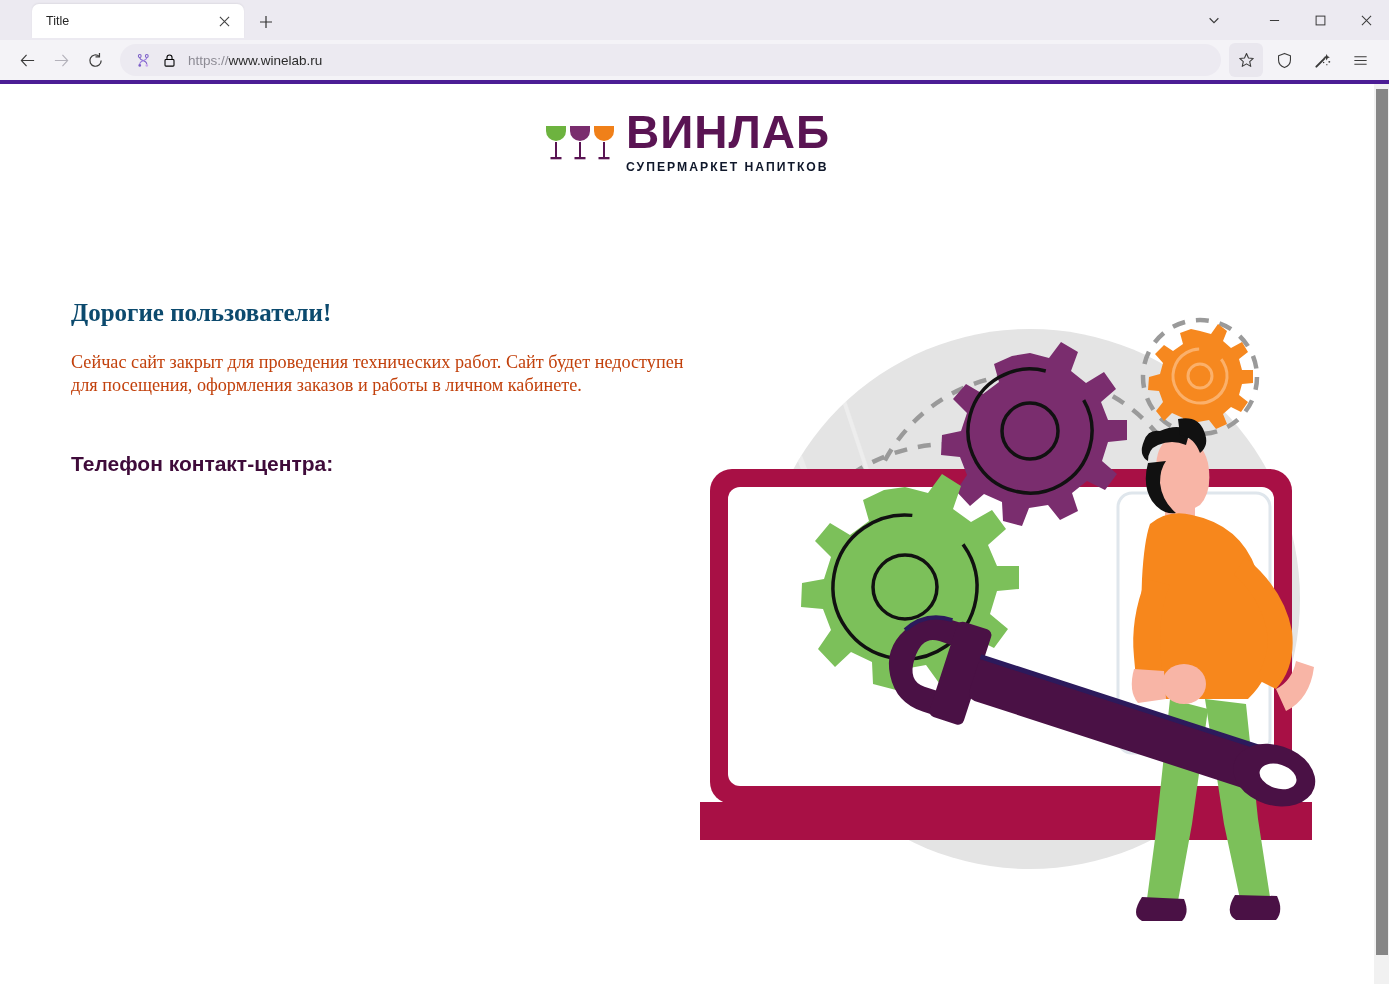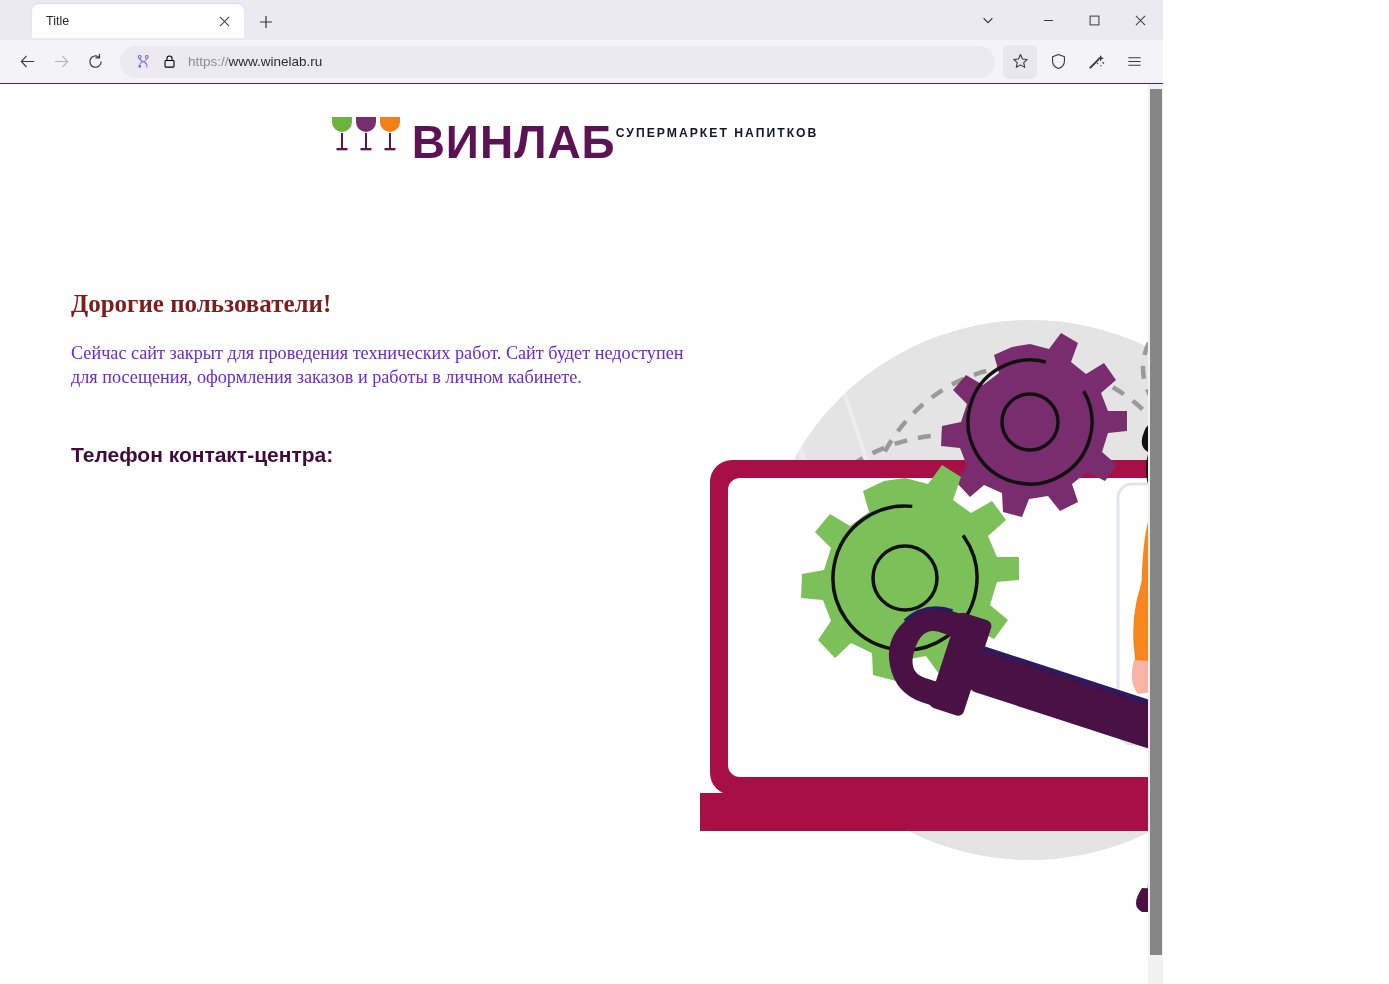--- a/index.html
+++ b/index.html
@@ -4,21 +4,21 @@
 <style>
   * { box-sizing: border-box; margin: 0; padding: 0; }
   html, body {
     width: 1389px; height: 984px;
     overflow: hidden;
     background: #ffffff;
     font-family: "Liberation Sans", sans-serif;
   }
 
   
-  .browser { width: 1163px; height: 984px; display: flex; flex-direction: column; background: #eceaf1; }
+  .browser { width: 1389px; height: 984px; display: flex; flex-direction: column; background: #eceaf1; }
 
   .titlebar {
     height: 40px; background: #eceaf1;
     display: flex; align-items: flex-end; position: relative; flex: 0 0 40px;
   }
   .tab {
     margin-left: 32px; margin-bottom: 2px;
     width: 212px; height: 34px;
     background: #ffffff; border-radius: 7px 7px 0 0;
     display: flex; align-items: center; padding: 0 10px 0 14px;
@@ -32,21 +32,21 @@
 
   .win-controls { position: absolute; right: 0; top: 0; height: 40px; display: flex; align-items: center; }
   .win-btn { width: 46px; height: 40px; display: flex; align-items: center; justify-content: center; color: #3b3b3b; }
   .win-btn.chev { width: 50px; margin-right: 12px; }
   .win-btn svg { width: 11px; height: 11px; }
   .win-btn.chev svg { width: 14px; height: 14px; }
 
   .toolbar {
     height: 44px; flex: 0 0 44px; background: #f4f3f7;
     display: flex; align-items: center; padding: 0 10px;
-    border-bottom: 1px solid #4c1d95; position: relative;
+    border-bottom: 4px solid #4c1d95; position: relative;
   }
   .tb-btn { width: 34px; height: 34px; display: flex; align-items: center; justify-content: center; border-radius: 6px; color: #3a3a3a; flex: 0 0 34px; }
   .tb-btn svg { width: 17px; height: 17px; }
   .tb-btn.dim { color: #b4b2bb; }
 
   .omnibox {
     flex: 1; height: 32px; margin: 0 6px 0 8px;
     background: #eceaf1; border-radius: 16px;
     display: flex; align-items: center; padding: 0 10px; min-width: 0;
   }
@@ -60,39 +60,39 @@
   .tb-right .tb-btn { margin: 0 2px; }
   .tb-btn.star-bg { background: #e9e7ee; }
 
   
   .viewport { flex: 1; position: relative; background: #ffffff; overflow: hidden; }
   .page { position: absolute; inset: 0 15px 0 0; background: #fff; }
 
   .logo-wrap { display: flex; justify-content: center; padding-top: 27px; }
   .logo { display: flex; align-items: flex-end; }
   .logo-glasses { width: 72px; height: 48px; margin-right: 10px; margin-bottom: 6px; }
-  .logo-text { display: flex; flex-direction: row; }
+  .logo-text { display: flex; flex-direction: column; }
   .logo-name { font-size: 46px; font-weight: bold; letter-spacing: 1px; color: #5a1453; line-height: 0.95; font-family: "Liberation Sans", sans-serif; }
   .logo-sub { font-size: 12.2px; font-weight: bold; letter-spacing: 2.0px; color: #0f172a; margin-top: 5px; }
 
   .content { display: flex; padding: 0 0 0 0; position: relative; }
 
   .left-col { width: 700px; padding-left: 71px; padding-top: 125px; }
   h1.headline {
     font-family: "Liberation Serif", serif; font-weight: bold;
     font-size: 37px; line-height: 1.12; color: #ef8033;
     margin-bottom: 58px; letter-spacing: 0.2px;
   }
   h2.subhead {
     font-family: "Liberation Serif", serif; font-weight: bold;
-    font-size: 25px; color: #7f1d1d; margin-bottom: 24px;
+    font-size: 25px; color: #0c4a6e; margin-bottom: 24px;
   }
   p.body {
     font-family: "Liberation Serif", serif; font-size: 18.2px;
-    line-height: 1.30; color: #6d28d9; margin-bottom: 21px; margin-top: 8px;
+    line-height: 1.30; color: #c2410c; margin-bottom: 21px; margin-top: 8px;
   }
   .contact { margin-top: 52px; font-family: Liberation Sans, sans-serif; font-weight: bold; font-size: 21px; line-height: 1.38; color: #3f0b3a; }
 
   .right-col { position: absolute; left: 700px; top: 105px; width: 640px; height: 650px; }
   .illus { width: 640px; height: 650px; display: block; }
 
   
   .scrollbar { position: absolute; top: 0; right: 0; width: 15px; bottom: 0; background: #f1f1f1; }
   .scroll-thumb { position: absolute; top: 5px; left: 2px; width: 12px; height: 866px; background: #868686; border-radius: 0; }
 </style>

